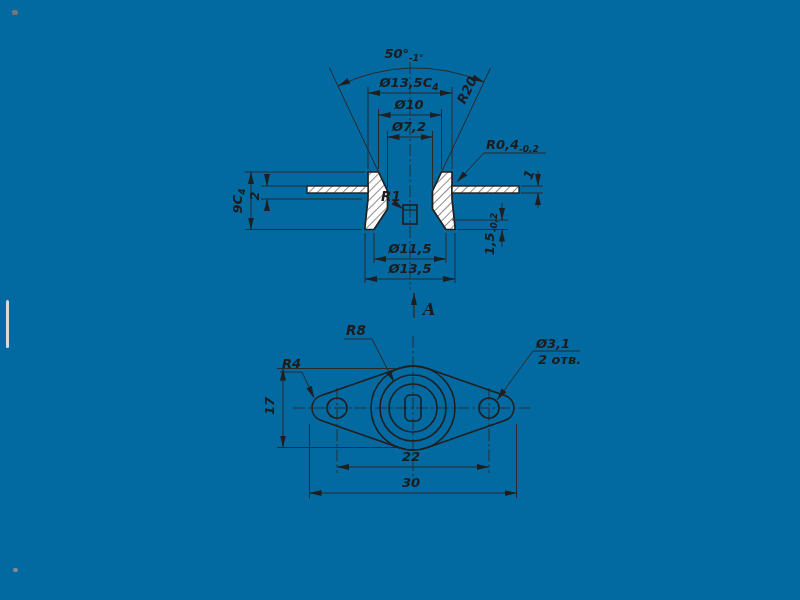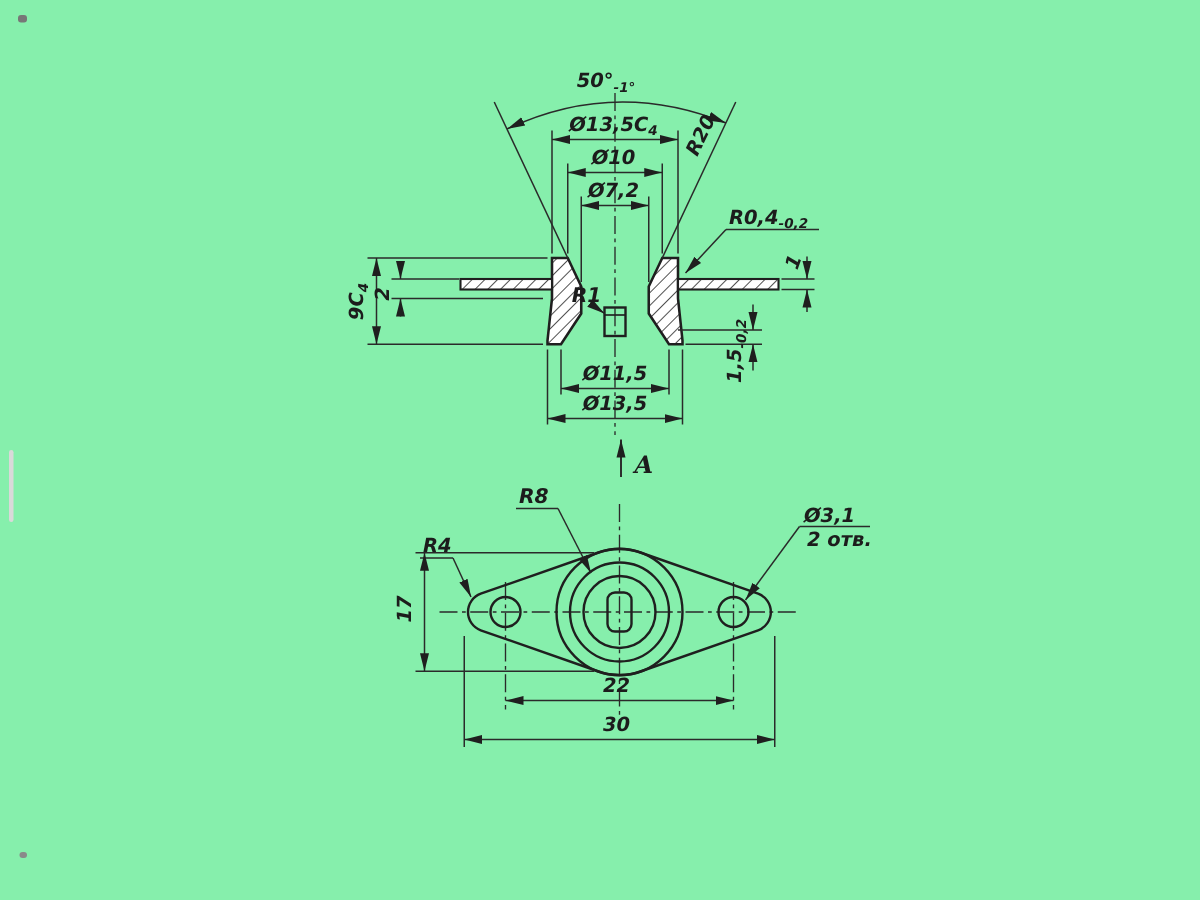--- a/index.html
+++ b/index.html
@@ -1,16 +1,16 @@
 <!DOCTYPE html>
 <html><head>
 <meta charset="utf-8">
 <style>
   html,body{margin:0;padding:0;background:#e9e9e9;}
-  .sheet{width:800px;height:600px;background:#86efac;position:relative;overflow:hidden;}
+  .sheet{width:800px;height:600px;background:#0369a1;position:relative;overflow:hidden;}
   svg{display:block;}
   .dim{font-family:"DejaVu Sans",sans-serif;font-style:italic;font-weight:600;font-size:13px;fill:#1c1c1c;}
   .dim.b{font-weight:700;font-size:13.5px;}
   .sub{font-size:9px;}
   .viewlab{font-family:"DejaVu Serif",serif;font-style:italic;font-weight:700;font-size:16px;fill:#1c1c1c;}
   .outline{fill:url(#hatch);stroke:#1f1f1f;stroke-width:1.7;stroke-linejoin:miter;}
   .edge{fill:none;stroke:#1f1f1f;stroke-width:1.6;}
   .thin{fill:none;stroke:#2a2a2a;stroke-width:1;}
   .cl{fill:none;stroke:#2a2a2a;stroke-width:0.9;stroke-dasharray:12 3 2.5 3;}
   .artifact{position:absolute;background:#777;border-radius:2px;}

